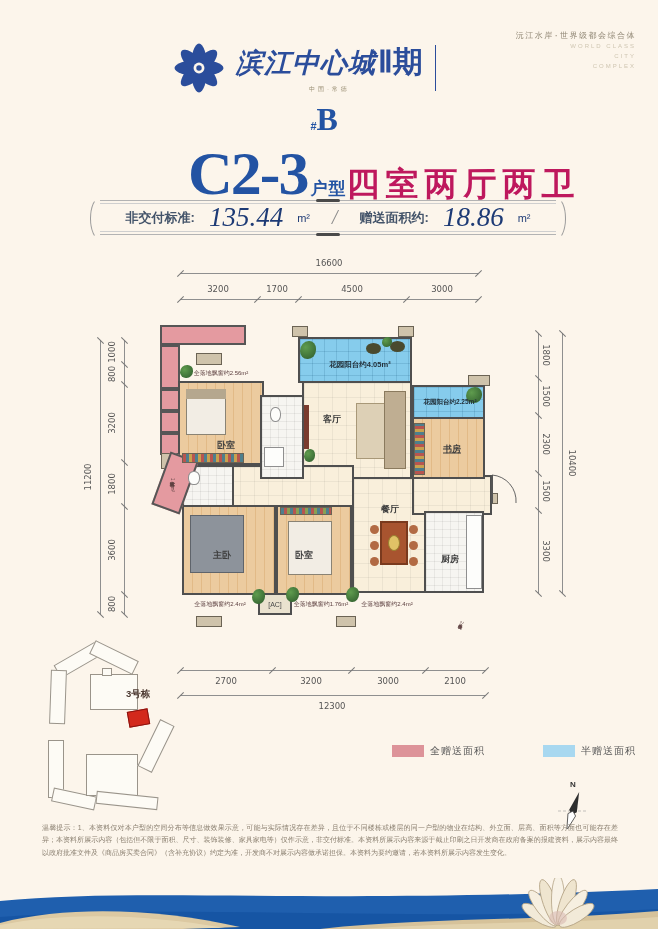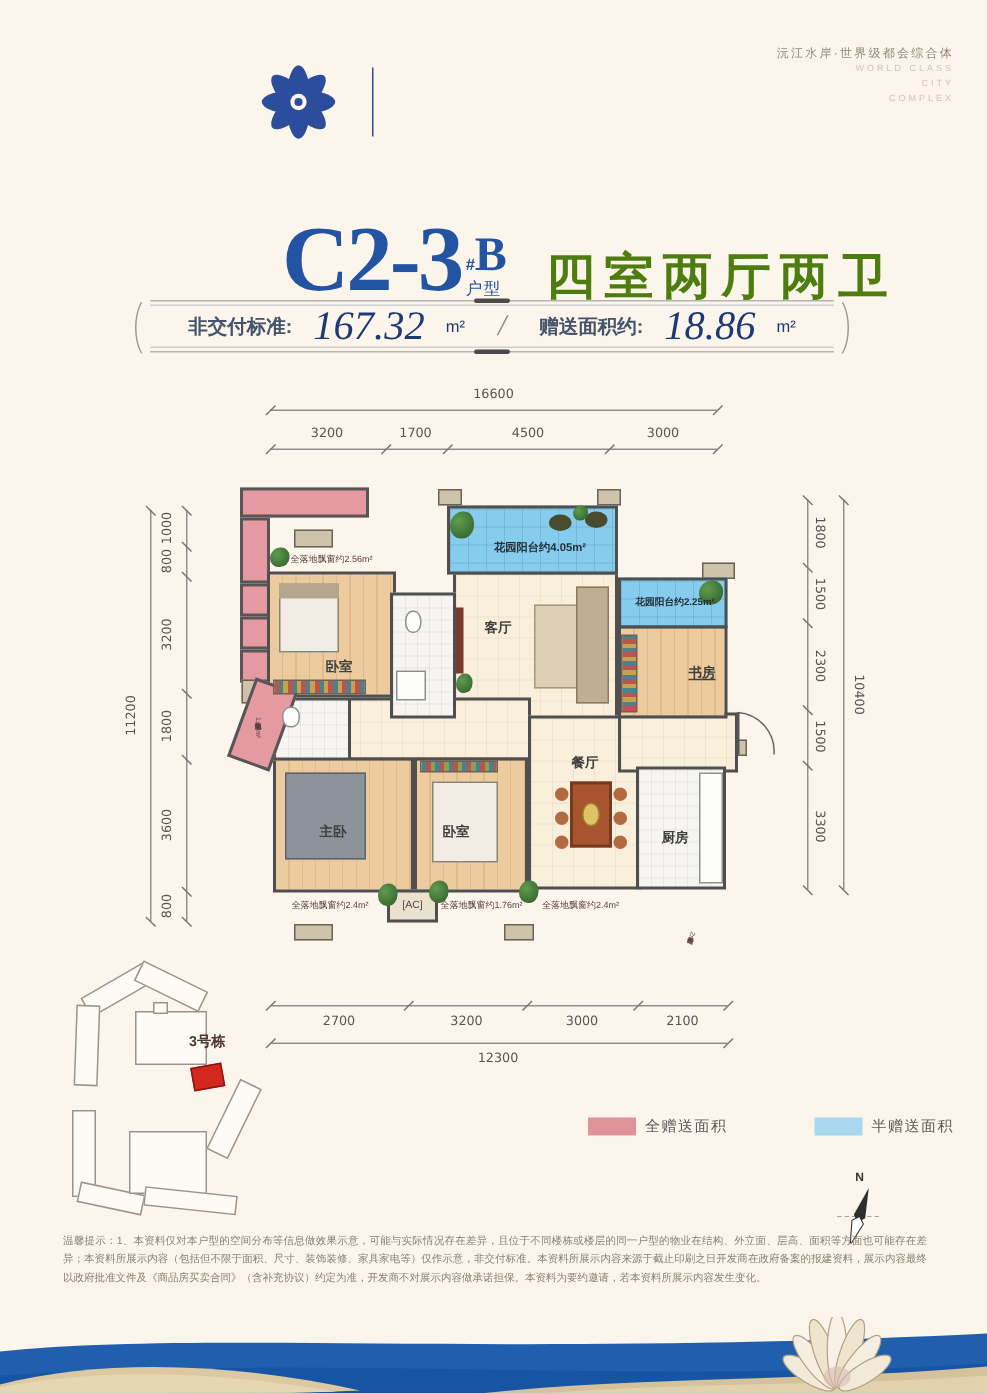--- a/index.html
+++ b/index.html
@@ -6,30 +6,30 @@
   body{width:658px;height:929px;background:#fcf5eb;font-family:"Liberation Sans",sans-serif;position:relative;overflow:hidden;}
   
   .logo-row{position:absolute;left:170px;top:30px;width:320px;height:75px;display:flex;align-items:center;}
   .brand-script{font-family:"Liberation Serif",serif;font-style:italic;font-weight:bold;color:#2b4d9b;font-size:27px;letter-spacing:1px;}
   .brand-phase{font-family:"Liberation Serif",serif;font-weight:bold;color:#2b4d9b;font-size:30px;margin-left:2px;}
   .brand-sub{font-size:6px;color:#9a8f74;letter-spacing:3px;text-align:center;margin-top:2px;}
   .brand-divider{width:1px;height:46px;background:#2b4d9b;margin:0 12px;}
   .brand-name{font-family:"Liberation Serif",serif;font-weight:bold;color:#2b4d9b;font-size:36px;letter-spacing:2px;position:relative;}
   .seal{position:absolute;right:-12px;top:-2px;width:9px;height:9px;background:#c43b2a;}
   .tagline{position:absolute;right:22px;top:30px;text-align:right;}
-  .tagline-cn{font-size:8px;color:#938a78;letter-spacing:1.5px;}
+  .tagline-cn{font-size:8px;color:#938a78;letter-spacing:1.5px;font-family:Liberation Mono, monospace;}
   .tagline-en{font-size:6px;color:#cfc6b2;letter-spacing:2px;line-height:1.7;}
   
   .title-row{position:absolute;left:188px;top:140px;height:60px;display:flex;align-items:flex-end;}
   .unit-code{font-family:"Liberation Serif",serif;font-weight:bold;color:#2353a3;font-size:62px;line-height:0.85;letter-spacing:-2px;}
   .sup-col{display:flex;flex-direction:column;align-items:flex-start;margin-left:3px;}
   .hash{font-size:11px;color:#2353a3;font-weight:bold;line-height:1;}
   .sub-code{font-family:"Liberation Serif",serif;font-weight:bold;color:#2353a3;font-size:32px;line-height:0.9;}
-  .unit-label{font-size:11px;color:#2353a3;font-weight:normal;letter-spacing:1px;}
-  .layout-desc{font-size:33px;color:#4d7c0f;font-weight:bold;letter-spacing:6px;margin-left:26px;line-height:1;}
+  .unit-label{font-size:17px;color:#2353a3;font-weight:bold;letter-spacing:1px;margin-top:43px;}
+  .layout-desc{font-size:33px;color:#be185d;font-weight:bold;letter-spacing:6px;line-height:1;}
   
   .area-bar{position:absolute;left:100px;top:200px;width:456px;height:33px;border-top:1px solid #b3b3b3;border-bottom:1px solid #b3b3b3;}
   .area-bar-inner{position:absolute;left:0;top:2px;right:0;bottom:2px;border-top:1px solid #cfcfcf;border-bottom:1px solid #cfcfcf;display:flex;align-items:center;justify-content:center;gap:14px;}
   .bar-end{position:absolute;top:-4px;width:18px;height:41px;border:1px solid transparent;border-radius:50%;}
   .bar-end.l{left:-10px;border-left-color:#9a9a9a;}
   .bar-end.r{right:-10px;border-right-color:#9a9a9a;}
   .bar-dash{position:absolute;left:50%;transform:translateX(-50%);width:24px;height:3px;background:#4a4a4a;border-radius:2px;}
   .area-label{font-size:13px;font-weight:bold;color:#44546a;}
   .area-value{font-family:"Liberation Serif",serif;font-style:italic;font-size:27px;color:#1d3a75;line-height:1;}
   .area-unit{font-size:11px;color:#1d3a75;}
@@ -82,20 +82,24 @@
   <svg width="58" height="58" viewBox="0 0 64 64" style="margin-right:8px;">
     <g fill="#2b4d9b">
       <ellipse cx="32" cy="32" rx="9" ry="27"></ellipse>
       <ellipse cx="32" cy="32" rx="9" ry="27" transform="rotate(45 32 32)"></ellipse>
       <ellipse cx="32" cy="32" rx="9" ry="27" transform="rotate(90 32 32)"></ellipse>
       <ellipse cx="32" cy="32" rx="9" ry="27" transform="rotate(135 32 32)"></ellipse>
     </g>
     <circle cx="32" cy="32" r="6" fill="#fcf5eb"></circle>
     <circle cx="32" cy="32" r="3" fill="#2b4d9b"></circle>
   </svg>
+  <div>
+    <span class="brand-script">滨江中心城</span><span class="brand-phase">Ⅱ期</span>
+    <div class="brand-sub">中国·常德</div>
+  </div>
   <div class="brand-divider"></div>
 </div>
 <div class="tagline">
   <div class="tagline-cn">沅江水岸·世界级都会综合体</div>
   <div class="tagline-en">WORLD CLASS</div>
   <div class="tagline-en">CITY</div>
   <div class="tagline-en">COMPLEX</div>
 </div>
 
 <div class="title-row">
@@ -107,21 +111,21 @@
   <span class="layout-desc">四室两厅两卫</span>
 </div>
 
 <div class="area-bar">
   <div class="bar-end l"></div>
   <div class="bar-end r"></div>
   <div class="bar-dash" style="top:-2px;"></div>
   <div class="bar-dash" style="bottom:-2px;"></div>
   <div class="area-bar-inner">
     <span class="area-label">非交付标准:</span>
-    <span class="area-value">167.32</span>
+    <span class="area-value">135.44</span>
     <span class="area-unit">m²</span>
     <span class="area-slash">/</span>
     <span class="area-label">赠送面积约:</span>
     <span class="area-value">18.86</span>
     <span class="area-unit">m²</span>
   </div>
 </div>
 
 <div class="figure">
 
@@ -263,21 +267,21 @@
     <div class="plant" style="left:126px;top:262px;width:13px;height:15px;"></div>
     <div class="plant" style="left:186px;top:262px;width:13px;height:15px;"></div>
 
     <svg style="position:absolute;left:330px;top:148px;" width="30" height="32">
       <path d="M2,2 A26,26 0 0 1 26,30" fill="none" stroke="#666" stroke-width="1"></path>
       <line x1="2" y1="2" x2="2" y2="30" stroke="#555" stroke-width="2"></line>
     </svg>
 
     <span class="roomlab" style="left:66px;top:120px;">卧室</span>
     <span class="roomlab" style="left:172px;top:94px;">客厅</span>
-    <span class="roomlab" style="left:308px;top:124px;text-decoration:underline;">书房</span>
+    <span class="roomlab" style="left:292px;top:124px;text-decoration:underline;">书房</span>
     <span class="roomlab" style="left:62px;top:230px;">主卧</span>
     <span class="roomlab" style="left:144px;top:230px;">卧室</span>
     <span class="roomlab" style="left:230px;top:184px;">餐厅</span>
     <span class="roomlab" style="left:290px;top:234px;">厨房</span>
 
     <span class="balclab" style="left:200px;top:40px;">花园阳台约4.05m²</span>
     <span class="balclab" style="left:290px;top:77px;font-size:6.5px;">花园阳台约2.25m²</span>
 
     <span class="baylab" style="left:61px;top:48px;">全落地飘窗约2.56m²</span>
     <span class="baylab vtext" style="left:12px;top:160px;font-size:4.5px;transform:translate(-50%,-50%);">全落地飘窗约1.44m²</span>

